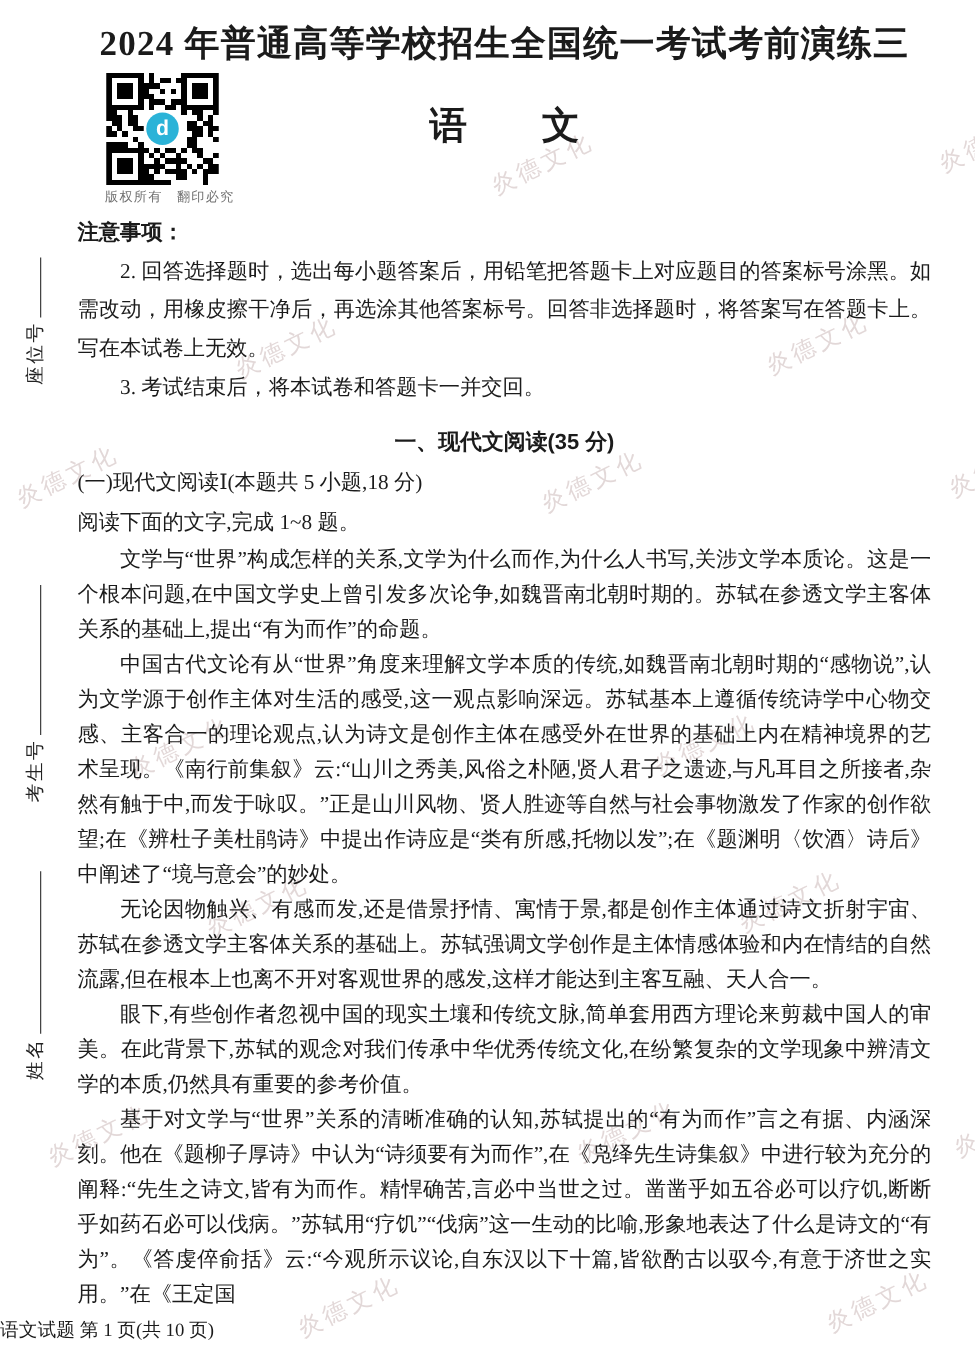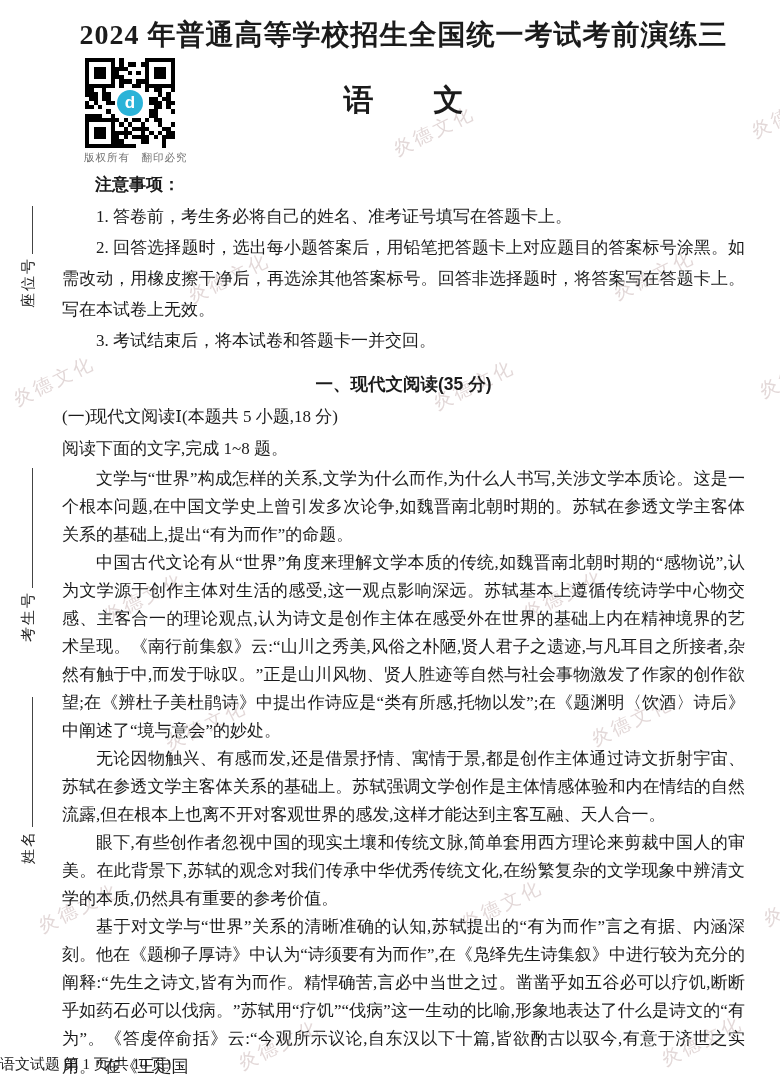--- a/index.html
+++ b/index.html
@@ -49,22 +49,22 @@
   }
   .qr-caption { margin-top:3px; font-size:10.5px; color:#6f6f6f; letter-spacing:1px; white-space:nowrap; }
 
   .subject-title {
     text-align:center; padding-top:26px;
     font-weight:bold; font-size:30px;
   }
 
   .notice-heading {
     margin-top:8px; line-height:31px;
-    font-family:Liberation Mono, monospace;
-    font-weight:bold; font-size:17px;margin-left:33px;
+    font-family:Liberation Serif, serif;
+    font-weight:bold; font-size:17px;
   }
   .notice-item {
     font-size:17px; line-height:31px;
     text-indent:2em; text-align:justify; margin:0;
   }
 
   .sec-heading {
     margin-top:12px; line-height:33px;
     font-family:"Liberation Sans","DejaVu Sans",sans-serif;
     font-weight:bold; font-size:17.5px;text-align:center;
@@ -253,21 +253,20 @@
         <div class="qr-logo">
           <div class="qr-logo-circle" style="background: rgb(43, 179, 216);">d</div>
         </div>
       </div>
       <div class="qr-caption">版权所有　翻印必究</div>
     </div>
     <div class="subject-title">语　　文</div>
   </div>
 
   <div class="notice-heading">注意事项：</div>
-  <p class="notice-item">1. 答卷前，考生务必将自己的姓名、准考证号填写在答题卡上。</p>
   <p class="notice-item">2. 回答选择题时，选出每小题答案后，用铅笔把答题卡上对应题目的答案标号涂黑。如需改动，用橡皮擦干净后，再选涂其他答案标号。回答非选择题时，将答案写在答题卡上。写在本试卷上无效。</p>
   <p class="notice-item">3. 考试结束后，将本试卷和答题卡一并交回。</p>
 
   <div class="sec-heading">一、现代文阅读(35 分)</div>
   <div class="sec-subheading">(一)现代文阅读Ⅰ(本题共 5 小题,18 分)</div>
   <div class="sec-instruction">阅读下面的文字,完成 1~8 题。</div>
 
   <p class="para">文学与“世界”构成怎样的关系,文学为什么而作,为什么人书写,关涉文学本质论。这是一个根本问题,在中国文学史上曾引发多次论争,如魏晋南北朝时期的。苏轼在参透文学主客体关系的基础上,提出“有为而作”的命题。</p>
   <p class="para">中国古代文论有从“世界”角度来理解文学本质的传统,如魏晋南北朝时期的“感物说”,认为文学源于创作主体对生活的感受,这一观点影响深远。苏轼基本上遵循传统诗学中心物交感、主客合一的理论观点,认为诗文是创作主体在感受外在世界的基础上内在精神境界的艺术呈现。《南行前集叙》云:“山川之秀美,风俗之朴陋,贤人君子之遗迹,与凡耳目之所接者,杂然有触于中,而发于咏叹。”正是山川风物、贤人胜迹等自然与社会事物激发了作家的创作欲望;在《辨杜子美杜鹃诗》中提出作诗应是“类有所感,托物以发”;在《题渊明〈饮酒〉诗后》中阐述了“境与意会”的妙处。</p>
   <p class="para">无论因物触兴、有感而发,还是借景抒情、寓情于景,都是创作主体通过诗文折射宇宙、苏轼在参透文学主客体关系的基础上。苏轼强调文学创作是主体情感体验和内在情结的自然流露,但在根本上也离不开对客观世界的感发,这样才能达到主客互融、天人合一。</p>

